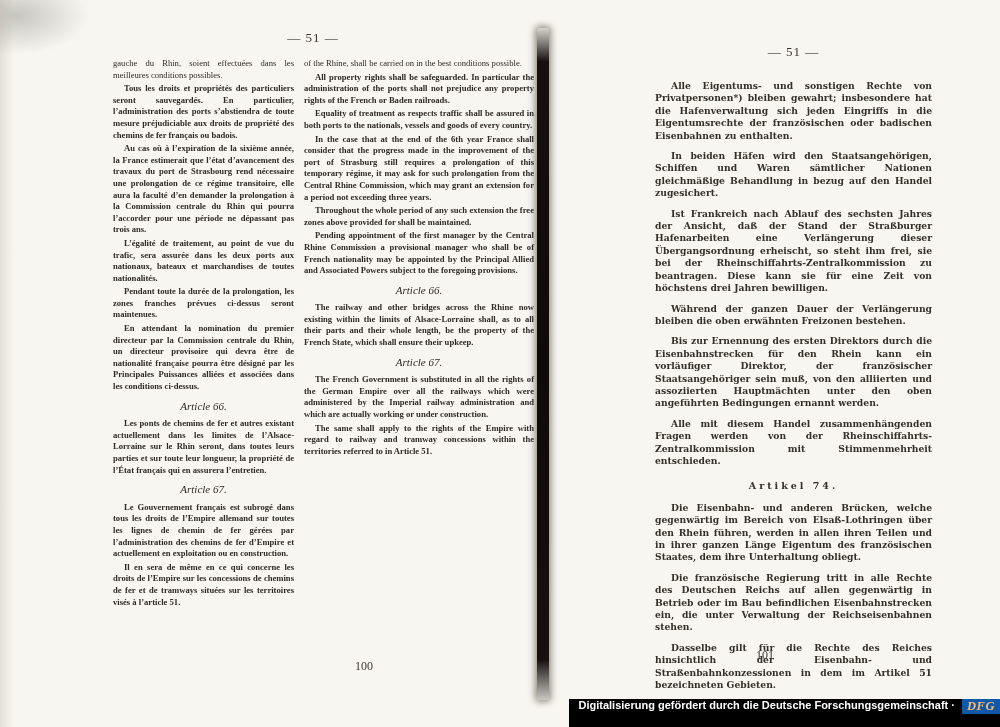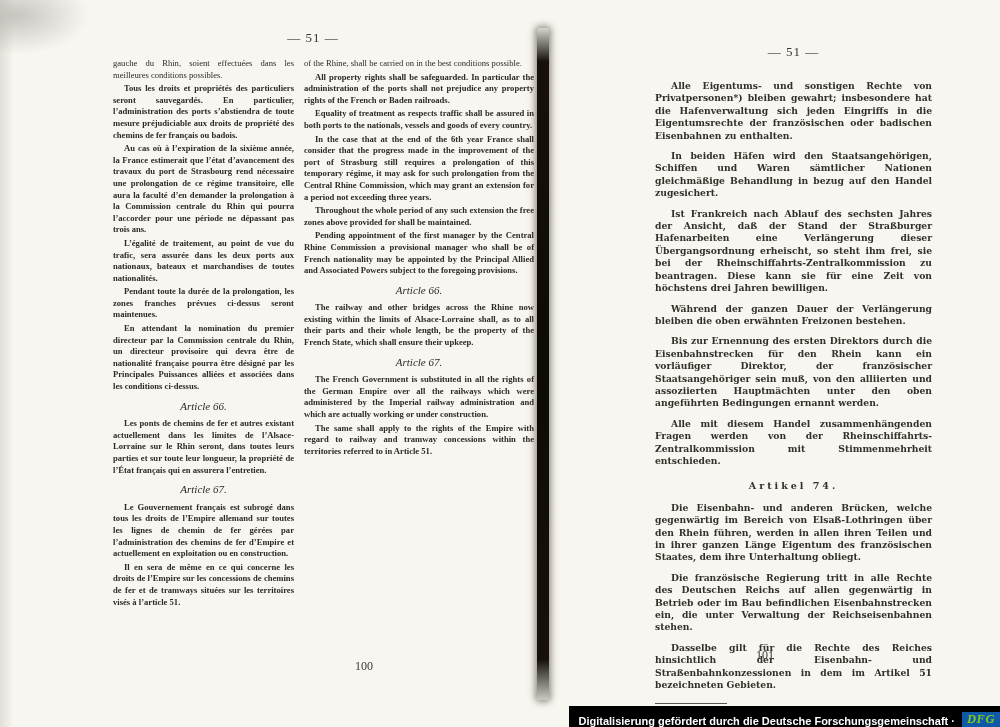--- a/index.html
+++ b/index.html
@@ -70,31 +70,31 @@
 
   .footnote-wrap { width: 277px; margin-left: 105px; }
   .fn-rule { width: 72px; border: 0; border-top: 1px solid #5a554e; margin: 12px 0 4px 0; }
 
   .pagenum { position: absolute; font-size: 12px; color: #3a352f; }
   .pagenum-left  { left: 355px; top: 659px; }
   .pagenum-right { left: 756px; top: 648px; }
 
   
   .dfg-banner {
-    position: absolute; right: 0; bottom: 0; height: 21px;
-    display: flex; align-items: flex-end;
+    position: absolute; right: 0; bottom: 0; height: 28px;
+    display: flex; align-items: flex-start;
     background: #000; color: #fff;
     font-family: "Liberation Sans", sans-serif;
     font-size: 11px; font-weight: bold;
   }
   .dfg-credit { display: flex; align-items: center; padding: 0 7px 0 9px; white-space: nowrap; }
   .dfg-logo {
     width: 38px; display: flex; align-items: center; justify-content: center;
     font-family: "Liberation Serif", serif; font-style: italic; font-weight: bold;
-    font-size: 12.5px; color: #84cc16; letter-spacing: 0.5px;
+    font-size: 12.5px; color: #fdba74; letter-spacing: 0.5px;
   }
 </style>
 </head>
 <body>
 
 <div class="smudge"></div>
 <div class="edge-shade-left"></div>
 
 <div class="page-left">
   <div class="page-header">—  51  —</div>

